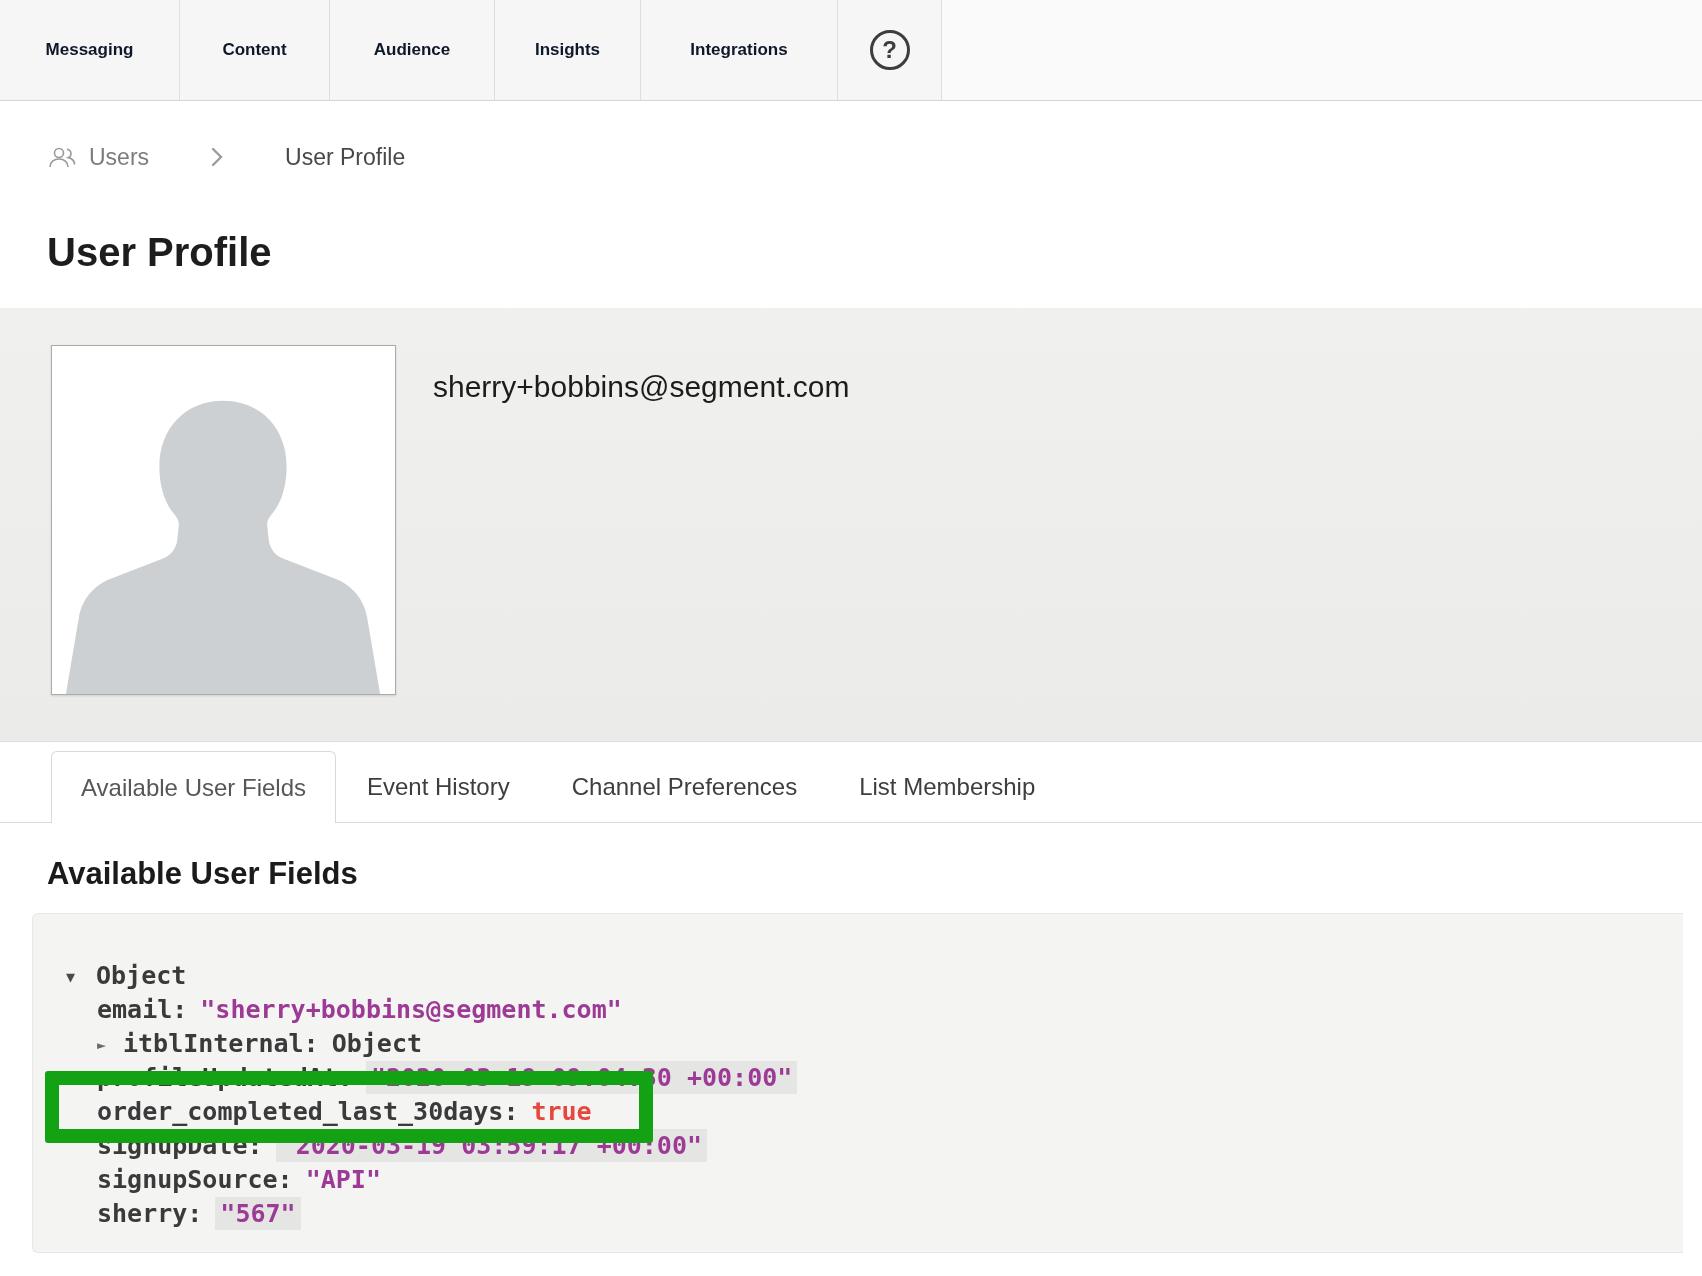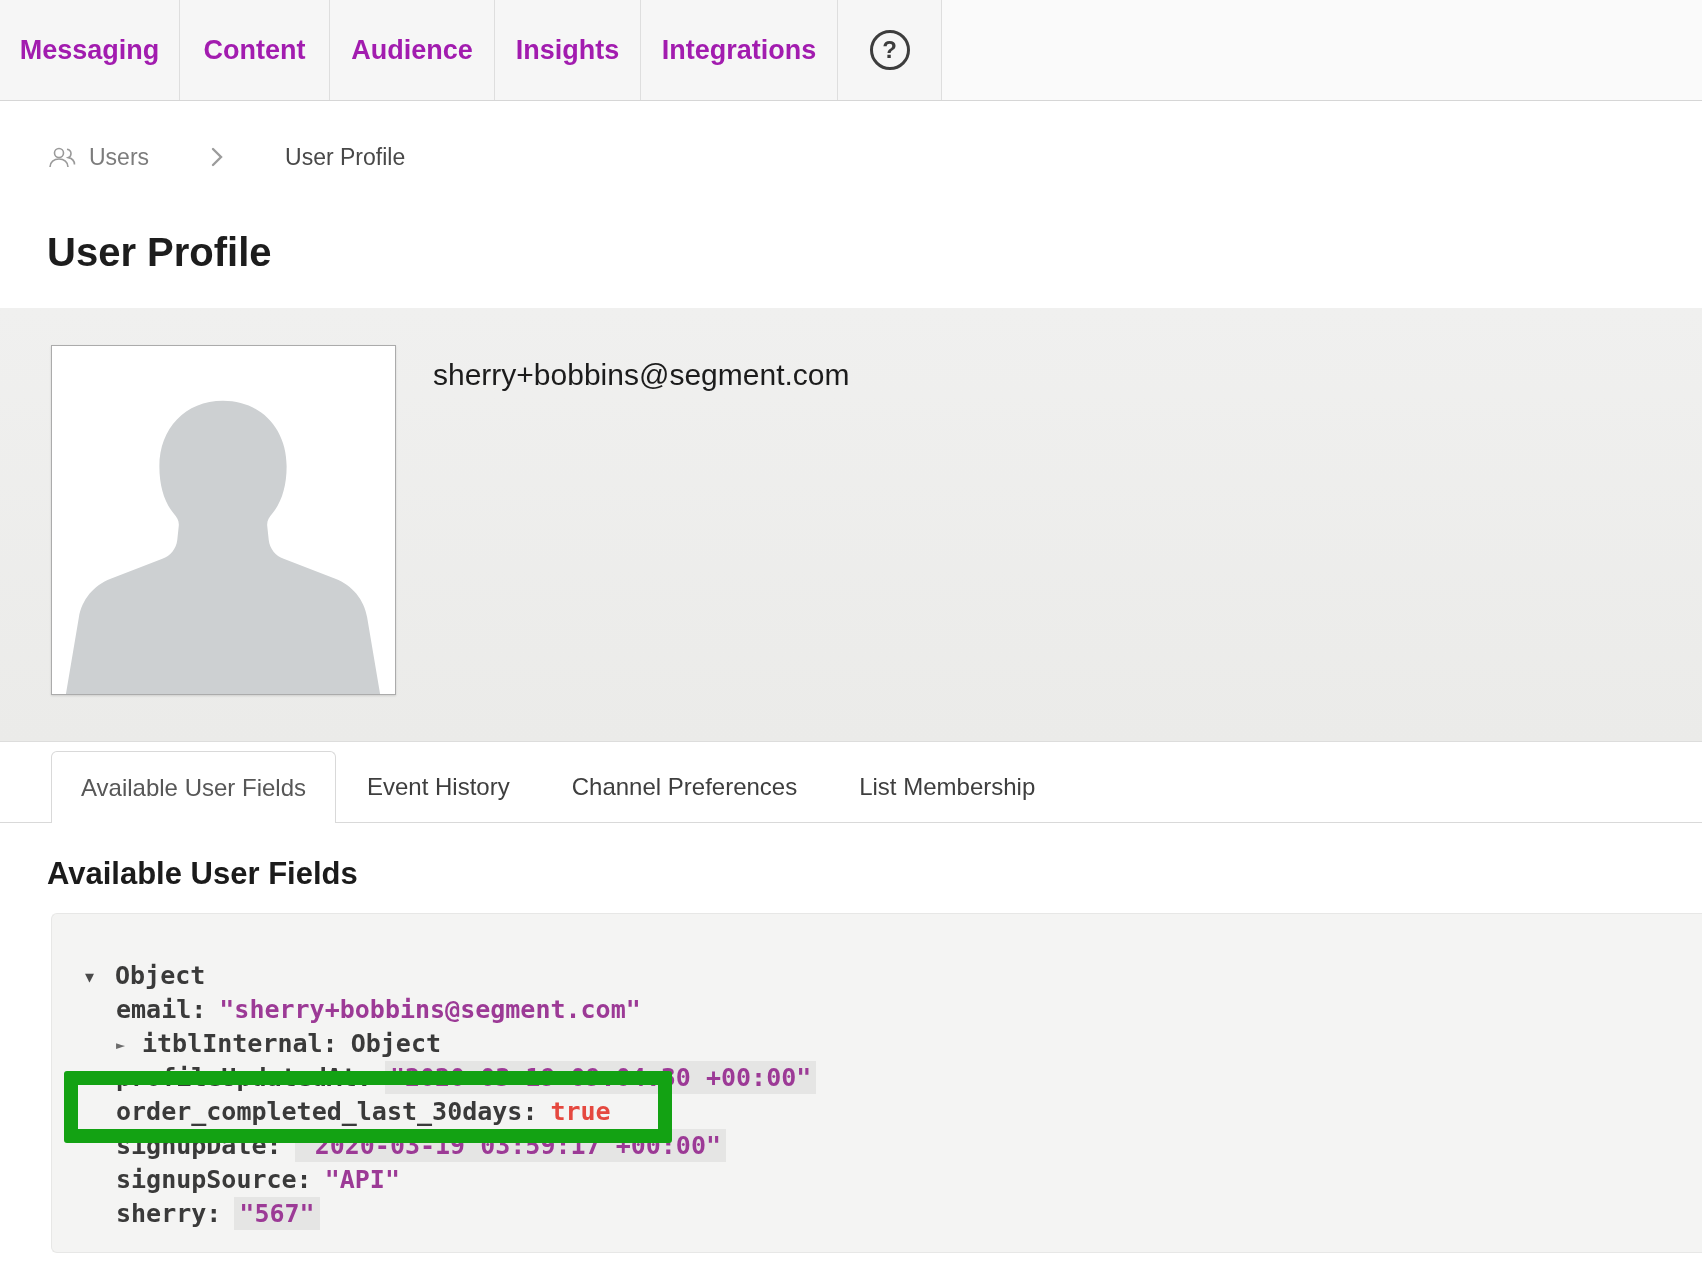--- a/index.html
+++ b/index.html
@@ -5,21 +5,21 @@
   * { margin:0; padding:0; box-sizing:border-box; }
   html,body { width:1702px; height:1276px; background:#ffffff; overflow:hidden;
               font-family:"Liberation Sans", sans-serif; }
 
   
   .nav { display:flex; align-items:stretch; height:101px; background:#f6f6f6;
          border-bottom:1px solid #d6d6d6; }
   .nav-cell { display:flex; align-items:center; justify-content:center;
               border-right:1px solid #dedede; }
   .nav-logo { width:273px; justify-content:flex-start; padding-left:30px; }
-  .nav-item { font-weight:bold; font-size:27px; color:#a21caf; cursor:pointer; }
+  .nav-item { font-weight:bold; font-size:17px; color:#0f172a; cursor:pointer; }
   .w-messaging{width:180px}.w-content{width:150px}.w-audience{width:165px}
   .w-insights{width:146px}.w-integrations{width:197px}.w-help{width:104px}
   .nav-rest { flex:1; background:#fafafa; }
   .brand-text { font-weight:bold; font-size:26px; letter-spacing:5px; color:#26262e; margin-left:10px; }
   .help-circle { width:40px; height:40px; border:3px solid #3d3d3d; border-radius:50%;
                  display:flex; align-items:center; justify-content:center;
                  font-weight:bold; font-size:24px; color:#3d3d3d; cursor:pointer; }
 
   
   .breadcrumb { display:flex; align-items:center; margin:41px 0 0 47px; height:30px; font-size:23px;gap:36px; }
@@ -31,39 +31,39 @@
   
   .page-title { margin:56px 0 0 47px; font-size:40px; line-height:48px; color:#1d1d1d; }
 
   
   .band { position:relative; margin-top:32px; height:434px;
           background:linear-gradient(180deg,#f0f0ef 0%, #ebebe9 100%);
           border-bottom:1px solid #dddddc; }
   .avatar-box { position:absolute; left:51px; top:37px; width:345px; height:350px;
                 background:#ffffff; border:1px solid #ababab; box-shadow:0 1px 2px rgba(0,0,0,.12); }
   .avatar-box svg { display:block; width:100%; height:100%; }
-  .band-email { position:absolute; left:433px; top:50px; font-size:30px; color:#1c1c1c; }
+  .band-email { position:absolute; left:433px; top:62px; font-size:30px; color:#1c1c1c; }
 
   
   .tabs { position:relative; display:flex; align-items:stretch; height:72px;
           margin-top:9px; padding-left:51px; }
   .tabs-baseline { position:absolute; left:0; right:0; bottom:0; height:1px; background:#d9d9d9; }
   .tab-active { position:relative; z-index:2; width:285px; background:#ffffff;
                 border:1px solid #d9d9d9; border-bottom:none; border-radius:6px 6px 0 0;
                 display:flex; align-items:center; justify-content:center;
                 font-size:24px; color:#575757; cursor:pointer; }
   .tab { display:flex; align-items:center; justify-content:center; padding:0 31px;
          font-size:24px; color:#3e3e3e; cursor:pointer; }
   .tab:first-of-type { margin-left:6px; }
 
   
   .section-heading { margin:33px 0 0 47px; font-size:31px; line-height:36px; color:#1b1b1b; }
 
   
-  .panel { position:relative; margin:21px 0 0 51px; width:calc(100% - 51px); height:340px;
+  .panel { position:relative; margin:21px 0 0 32px; width:calc(100% - 51px); height:340px;
            background:#f4f4f3; border:1px solid #e7e7e6; border-right:none;
            border-radius:6px 0 0 6px; padding:45px 0 0 33px;
            font-family:"DejaVu Sans Mono", monospace; font-weight:bold;
            font-size:25px; line-height:34px; color:#3a3a3a; }
   .t-line { height:34px; white-space:pre; }
   .t-indent { padding-left:31px; }
   .toggle { display:inline-block; width:30px; font-size:15px; color:#4a4a4a;
             vertical-align:2px; cursor:pointer; }
   .toggle-sm { display:inline-block; width:26px; font-size:15px; color:#6b6b6b;
                vertical-align:2px; cursor:pointer; }

